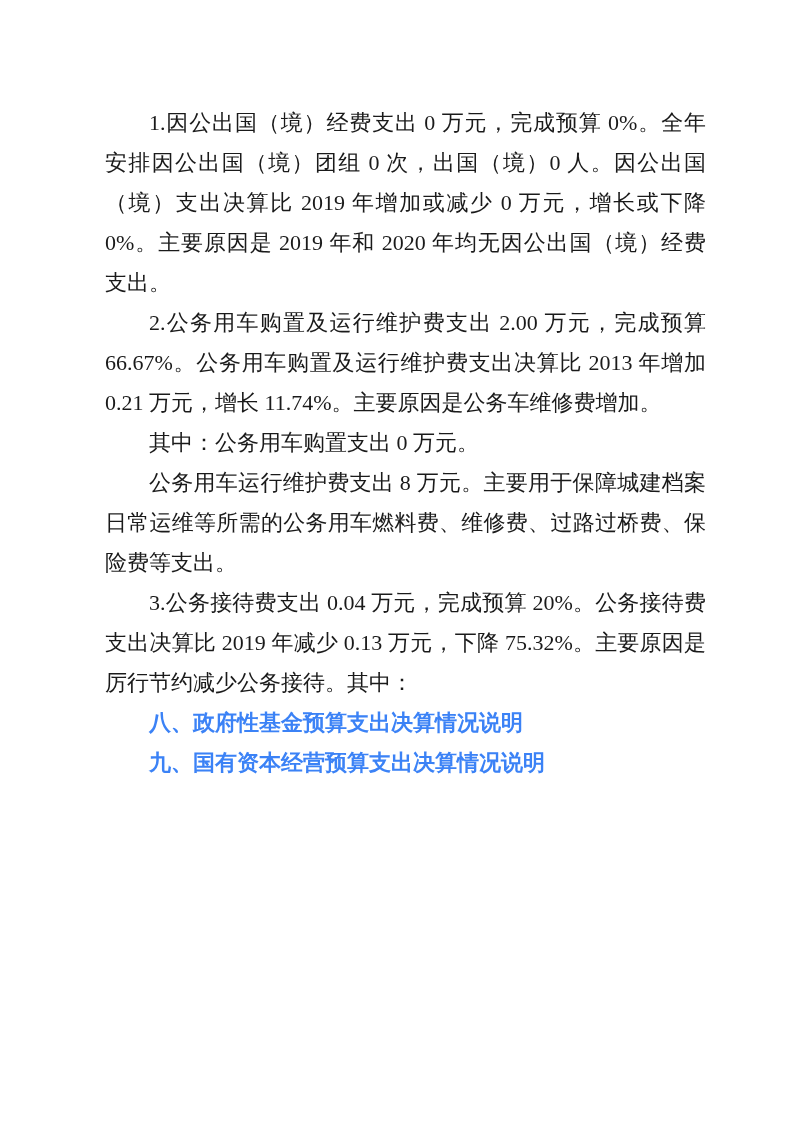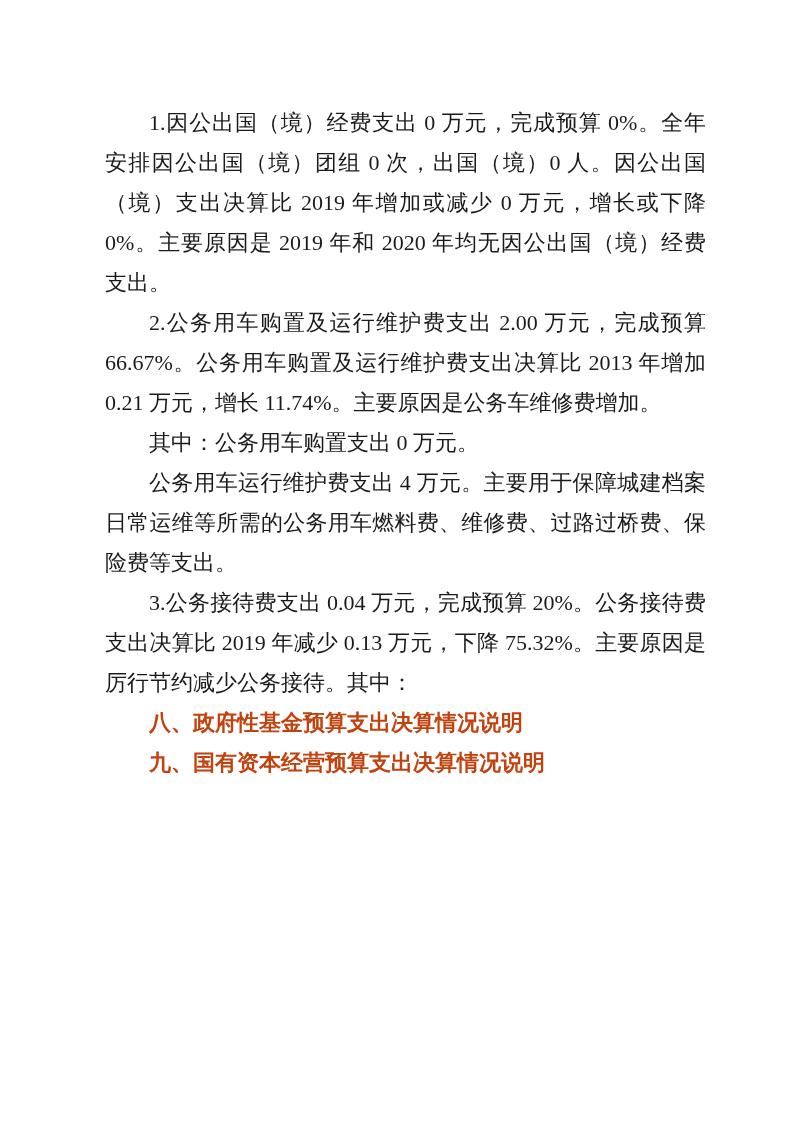--- a/index.html
+++ b/index.html
@@ -32,21 +32,21 @@
     font-family: "Liberation Serif", "DejaVu Serif", serif;
   }
   h2.heading {
     margin: 0;
     font-size: 22px;
     line-height: 40px;
     font-weight: 700;
     text-indent: 2em;
     text-align: left;
     font-family: "Liberation Sans", "DejaVu Sans", sans-serif;
-    color: #c2410c;
+    color: #3b82f6;
   }
   .page-number {
     position: absolute;
     top: 1020px;
     left: 0;
     width: 100%;
     text-align: center;
     font-size: 13px;
     line-height: 18px;
     color: #1a1a1a;
@@ -54,19 +54,19 @@
   }
 </style>
 </head>
 <body>
 
 <div class="page">
   <main class="text-block">
     <p class="body">1.因公出国（境）经费支出 0 万元，完成预算 0%。全年安排因公出国（境）团组 0 次，出国（境）0 人。因公出国（境）支出决算比 2019 年增加或减少 0 万元，增长或下降 0%。主要原因是 2019 年和 2020 年均无因公出国（境）经费支出。</p>
     <p class="body">2.公务用车购置及运行维护费支出 2.00 万元，完成预算 66.67%。公务用车购置及运行维护费支出决算比 2013 年增加 0.21 万元，增长 11.74%。主要原因是公务车维修费增加。</p>
     <p class="body">其中：公务用车购置支出 0 万元。</p>
-    <p class="body">公务用车运行维护费支出 4 万元。主要用于保障城建档案日常运维等所需的公务用车燃料费、维修费、过路过桥费、保险费等支出。</p>
+    <p class="body">公务用车运行维护费支出 8 万元。主要用于保障城建档案日常运维等所需的公务用车燃料费、维修费、过路过桥费、保险费等支出。</p>
     <p class="body">3.公务接待费支出 0.04 万元，完成预算 20%。公务接待费支出决算比 2019 年减少 0.13 万元，下降 75.32%。主要原因是厉行节约减少公务接待。其中：</p>
     <h2 class="heading">八、政府性基金预算支出决算情况说明</h2>
     <h2 class="heading">九、国有资本经营预算支出决算情况说明</h2>
   </main>
   <footer class="page-number">9</footer>
 </div>
 
 </body></html>

